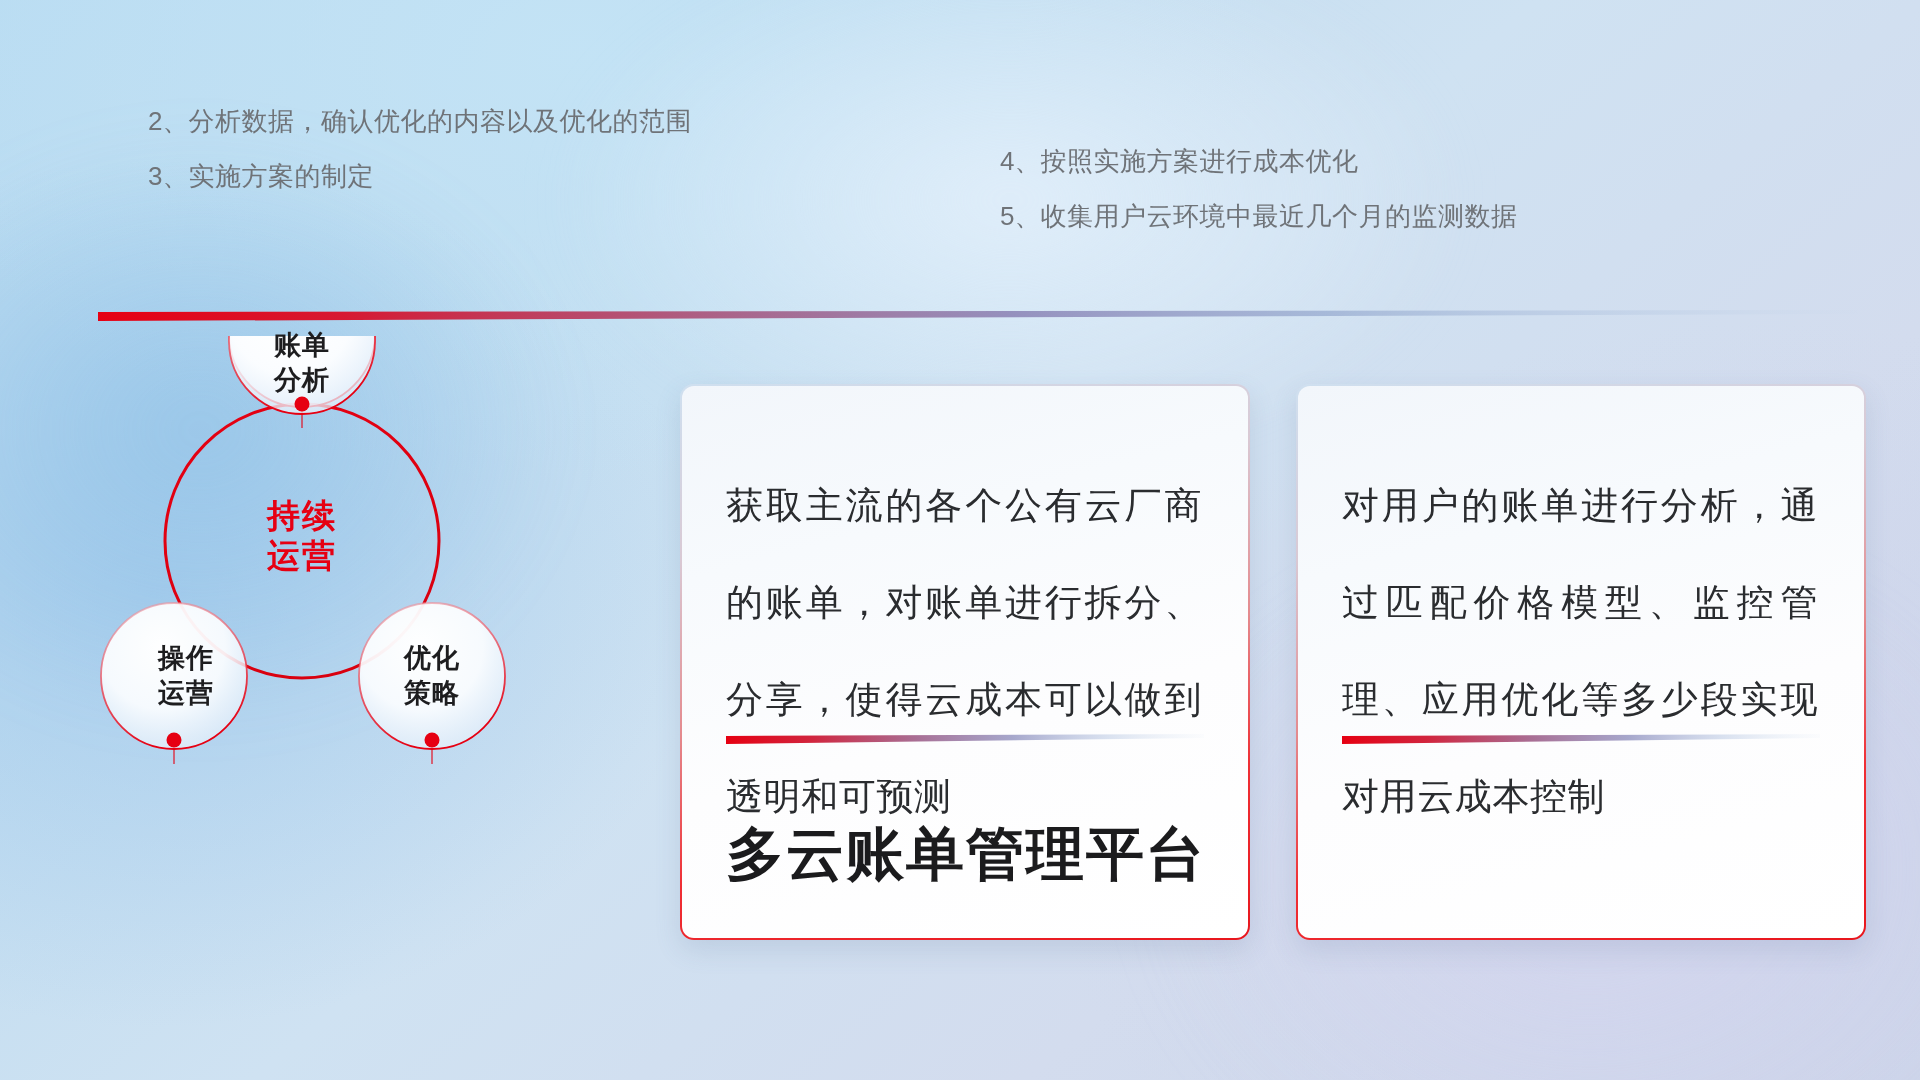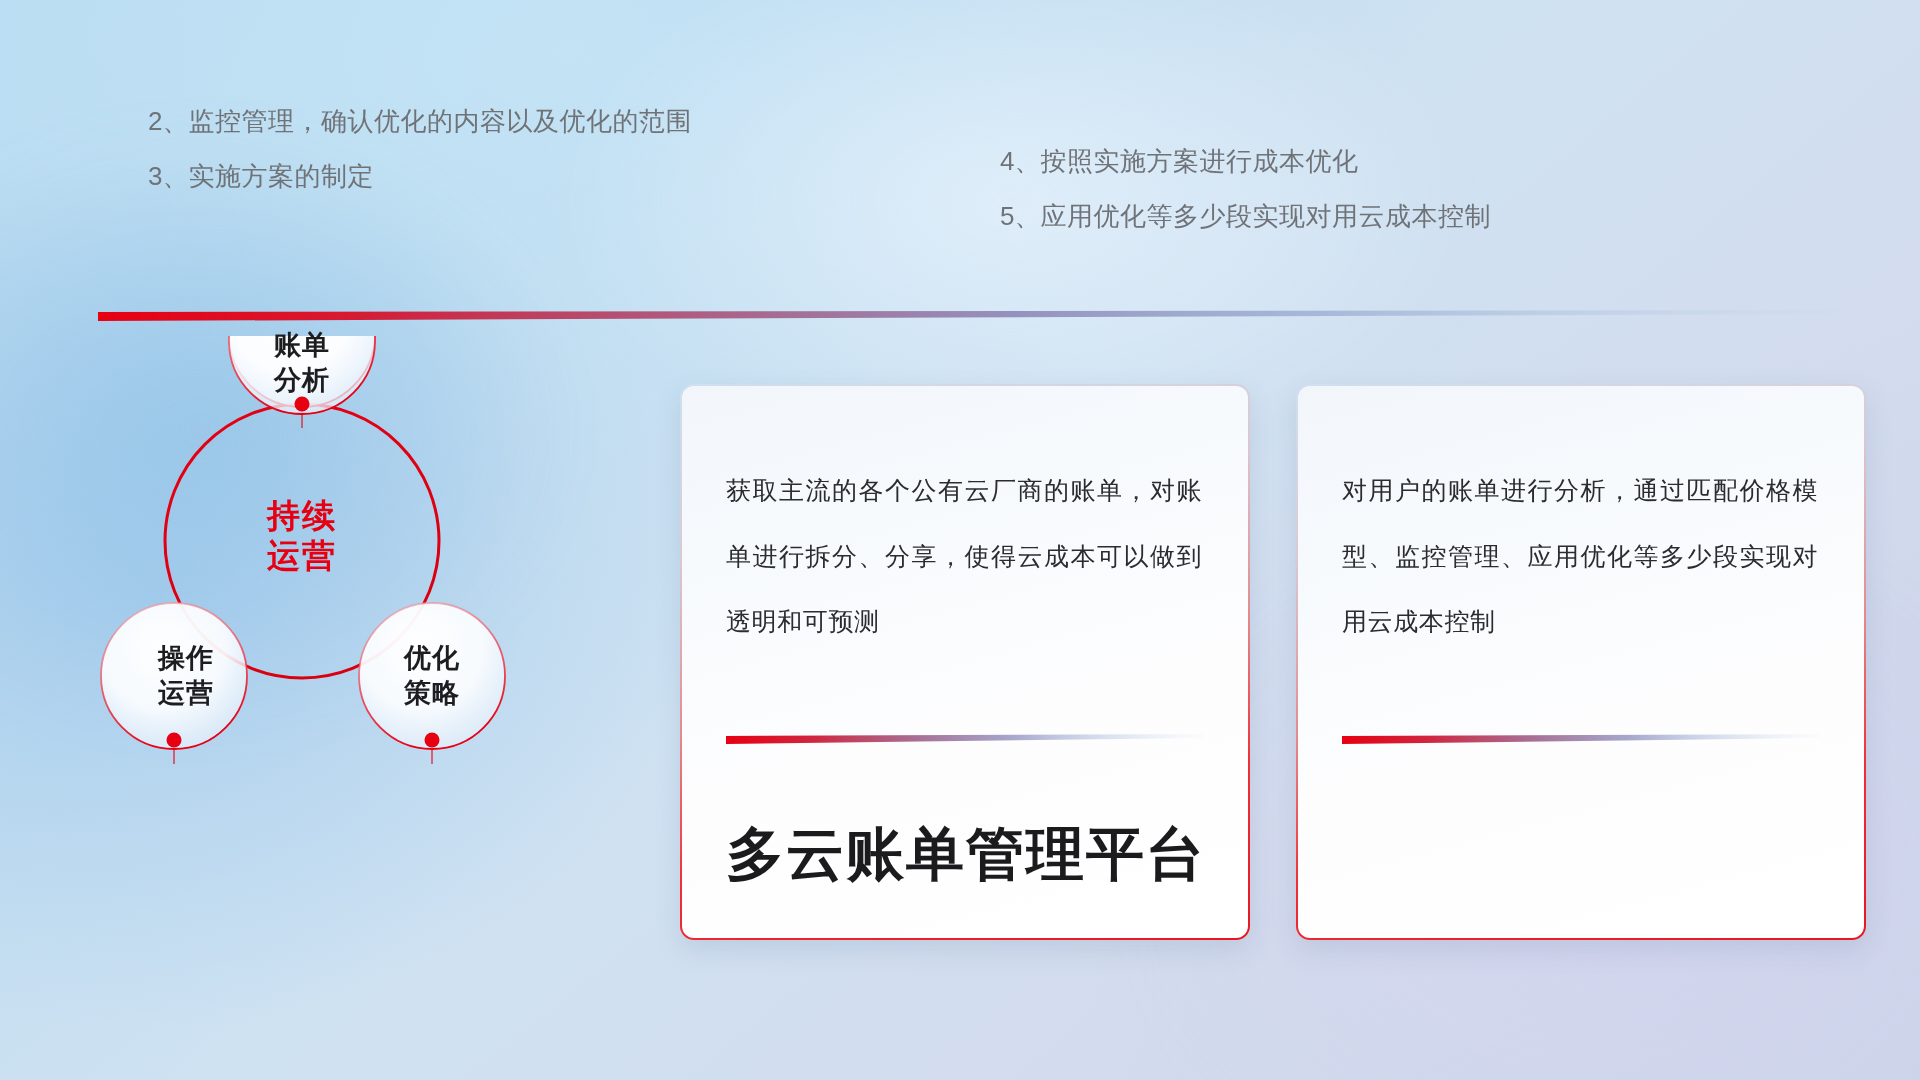--- a/index.html
+++ b/index.html
@@ -135,21 +135,21 @@
     overflow: hidden;
   }
   .card-1 { left: 680px; }
   .card-2 { left: 1296px; }
 
   .card-body {
     position: absolute;
     left: 44px;
     right: 46px;
     top: 72px;
-    font-size: 25px;
+    font-size: 37px;
     color: #2a2c2f;
     line-height: 2.62;
     letter-spacing: 0.6px;
     text-align: justify;
     text-align-last: left;
   }
   .card-rule {
     position: absolute;
     left: 44px;
     top: 348px;
@@ -171,33 +171,33 @@
 <body>
 
 <div id="stage">
 
   <div class="bg-glow-a"></div>
   <div class="bg-glow-b"></div>
   <div class="bg-glow-c"></div>
 
   <div class="steps steps-left">
     <div class="step-line">
-      <span class="step-num">2、</span><span>监控管理，确认优化的内容以及优化的范围</span>
+      <span class="step-num">2、</span><span>分析数据，确认优化的内容以及优化的范围</span>
     </div>
     <div class="step-line">
       <span class="step-num">3、</span><span>实施方案的制定</span>
     </div>
   </div>
 
   <div class="steps steps-right">
     <div class="step-line">
       <span class="step-num">4、</span><span>按照实施方案进行成本优化</span>
     </div>
     <div class="step-line">
-      <span class="step-num">5、</span><span>应用优化等多少段实现对用云成本控制</span>
+      <span class="step-num">5、</span><span>收集用户云环境中最近几个月的监测数据</span>
     </div>
   </div>
 
   <svg class="top-divider" viewBox="0 0 1760 12" preserveAspectRatio="none">
     <defs>
       <linearGradient id="divGrad" x1="0" y1="0" x2="1" y2="0">
         <stop offset="0%" stop-color="#e60012" stop-opacity="1"></stop>
         <stop offset="14%" stop-color="#d8132c" stop-opacity="0.97"></stop>
         <stop offset="34%" stop-color="#a8476f" stop-opacity="0.85"></stop>
         <stop offset="52%" stop-color="#7b6fa8" stop-opacity="0.72"></stop>

